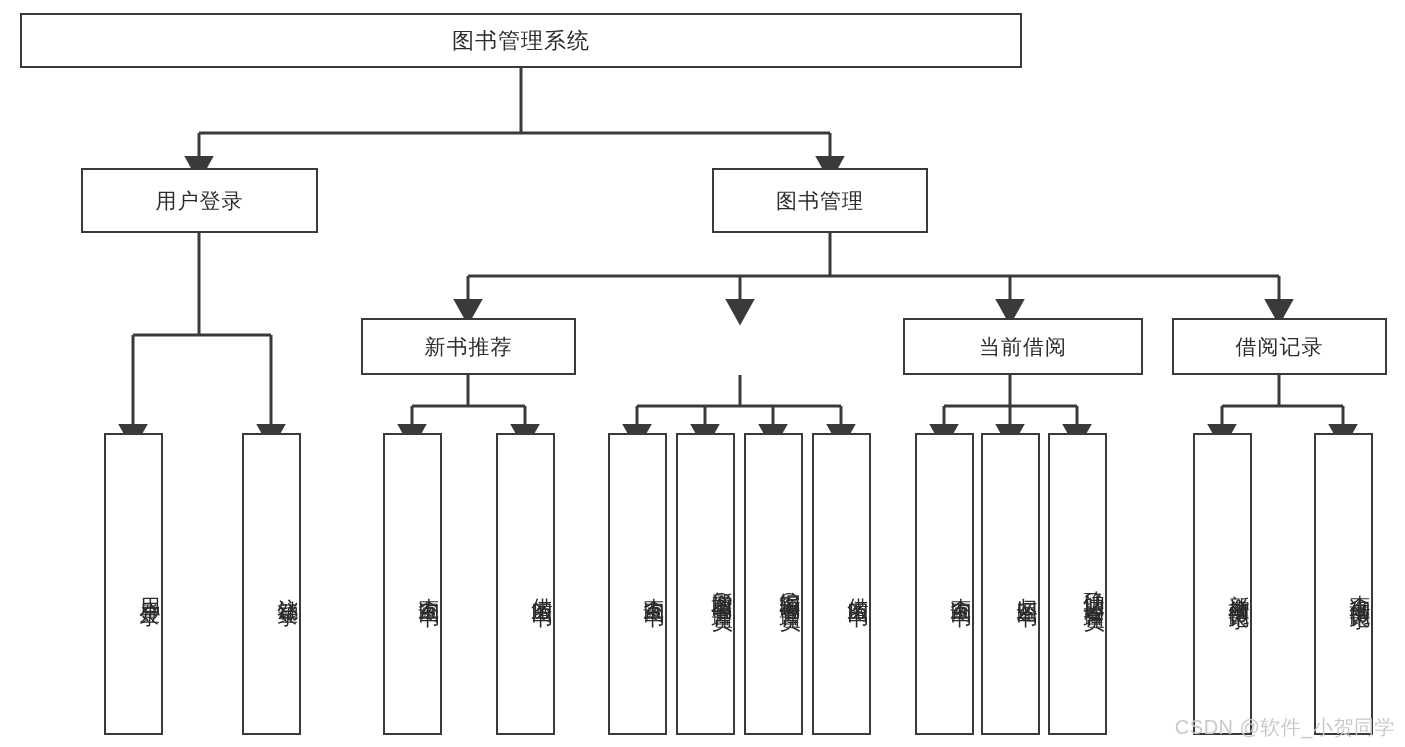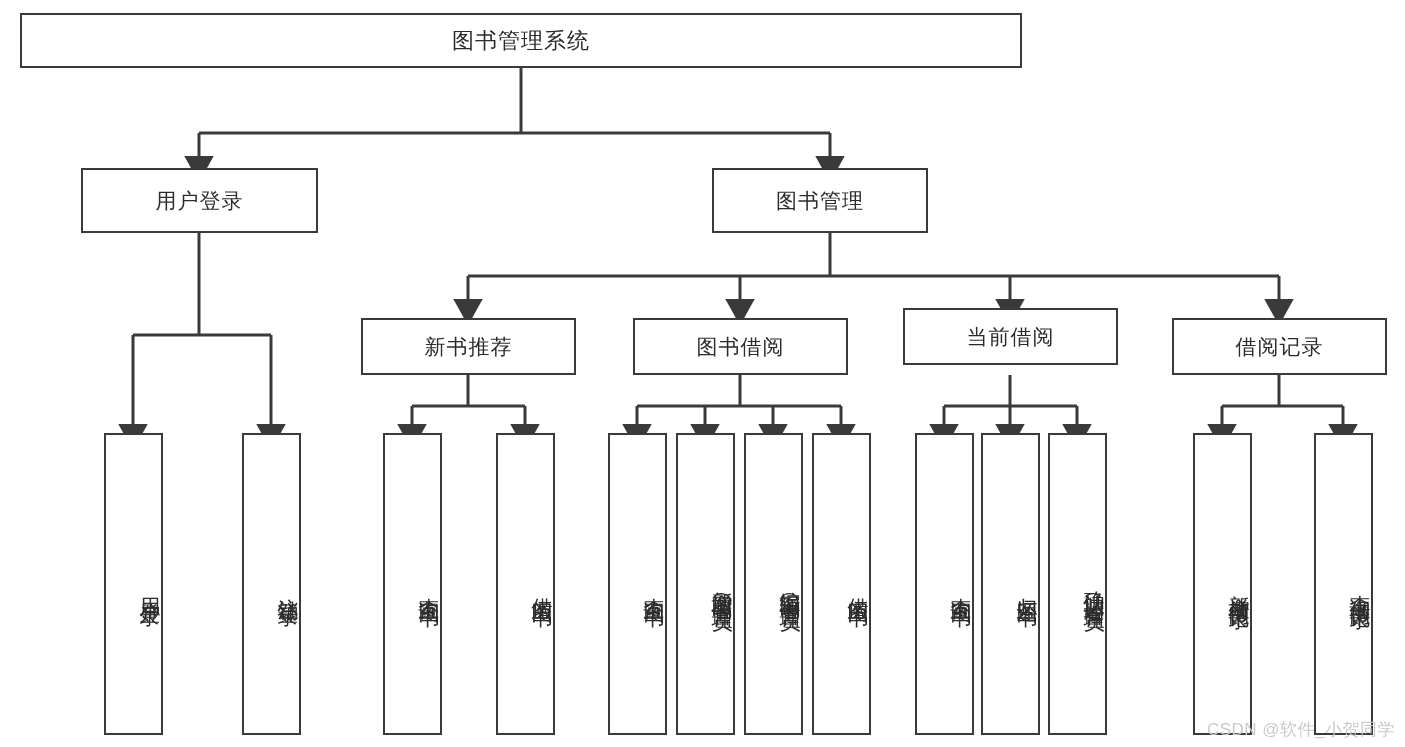--- a/index.html
+++ b/index.html
@@ -8,21 +8,21 @@
   #stage{position:relative;width:1405px;height:747px;background:#fff;}
   svg#wires{position:absolute;left:0;top:0;width:1405px;height:747px;}
   .node{position:absolute;box-sizing:border-box;background:#ffffff;
         border:2.5px solid #3a3a3a;display:flex;align-items:center;
         justify-content:center;color:#2b2b2b;}
   .node.hz{font-size:21px;letter-spacing:1px;}
   .node.vt{writing-mode:vertical-rl;text-orientation:upright;
            font-size:21px;letter-spacing:3px;line-height:1;
            padding-top:6px;align-items:flex-start;justify-content:center;}
   .node.root{font-size:22px;}
-  .watermark{position:absolute;right:10px;bottom:6px;font-size:17px;
+  .watermark{position:absolute;right:10px;bottom:6px;font-size:20px;
              color:#c9c9c9;white-space:nowrap;letter-spacing:.5px;}
 </style>
 </head>
 <body>
 
 <div id="stage">
 
   <svg id="wires" viewBox="0 0 1405 747" xmlns="http://www.w3.org/2000/svg">
     <defs>
       <marker id="arw" markerWidth="11" markerHeight="11" refX="1.5" refY="5" orient="auto" markerUnits="strokeWidth">
@@ -72,22 +72,21 @@
       <path d="M1343,406 L1343,428" marker-end="url(#arw)"></path>
     </g>
   </svg>
 
   <div class="node hz root" style="left:20px;top:13px;width:1002px;height:55px;">图书管理系统</div>
 
   <div class="node hz" style="left:81px;top:168px;width:237px;height:65px;">用户登录</div>
   <div class="node hz" style="left:712px;top:168px;width:216px;height:65px;">图书管理</div>
 
   <div class="node hz" style="left:361px;top:318px;width:215px;height:57px;">新书推荐</div>
-  <div class="node hz" style="left:633px;top:318px;width:215px;height:57px;">图书借阅</div>
-  <div class="node hz" style="left:903px;top:308px;width:215px;height:57px;">当前借阅</div>
+  <div class="node hz" style="left:903px;top:318px;width:240px;height:57px;">当前借阅</div>
   <div class="node hz" style="left:1172px;top:318px;width:215px;height:57px;font-family:Liberation Serif, serif;">借阅记录</div>
 
   <div class="node vt" style="left:104px;top:433px;width:59px;height:302px;">用户登录</div>
   <div class="node vt" style="left:242px;top:433px;width:59px;height:302px;">注销登录</div>
 
   <div class="node vt" style="left:383px;top:433px;width:59px;height:302px;">查询图书</div>
   <div class="node vt" style="left:496px;top:433px;width:59px;height:302px;">借阅图书</div>
 
   <div class="node vt" style="left:608px;top:433px;width:59px;height:302px;">查询图书</div>
   <div class="node vt" style="left:676px;top:433px;width:59px;height:302px;">新增图书（管理员）</div>

